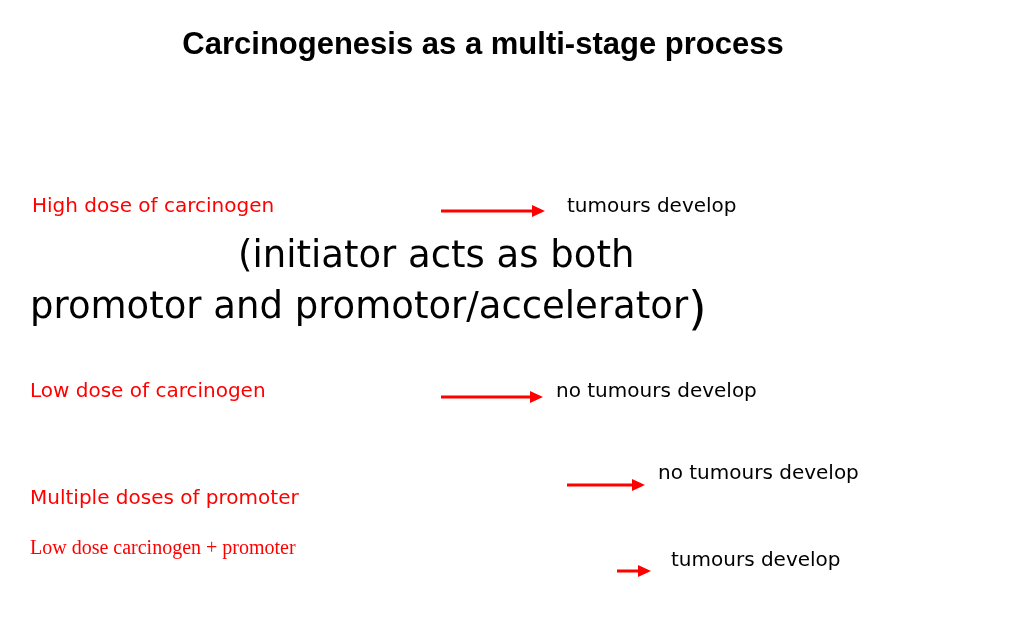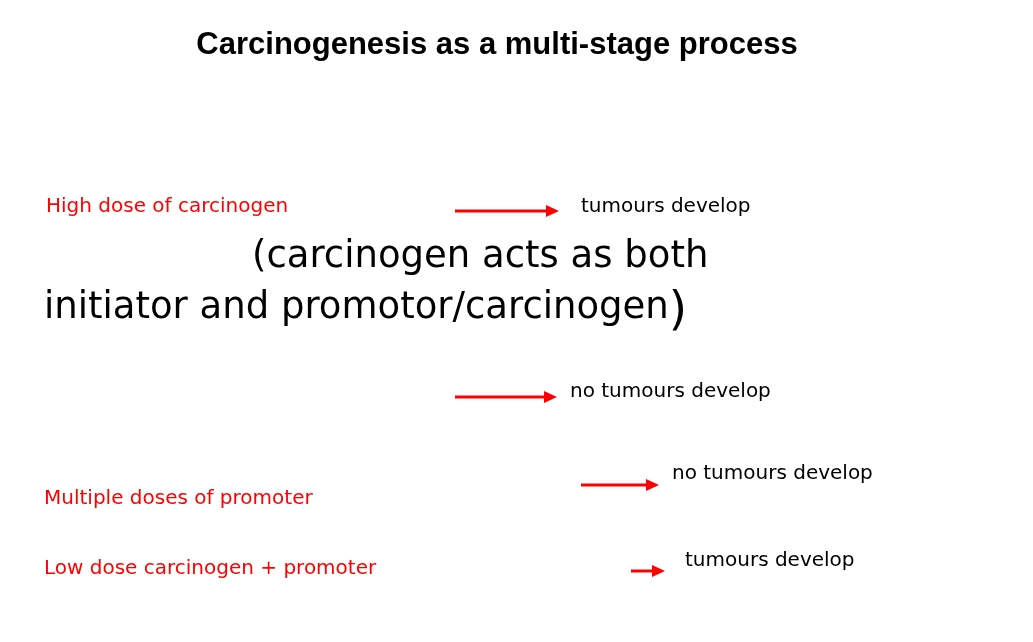--- a/index.html
+++ b/index.html
@@ -11,21 +11,20 @@
   body {
     background: #ffffff;
     font-family: "DejaVu Sans", sans-serif;
   }
   .slide {
     position: relative;
     width: 934px;
     height: 642px;
     background: var(--bg, #ffffff);
     overflow: hidden;
-    margin-left: 14px;
   }
   .slide-title {
     position: absolute;
     top: 26px;
     left: 0;
     width: 100%;
     text-align: center;
     transform: translateX(16px);
     font-family: "Liberation Sans", sans-serif;
     font-weight: bold;
@@ -63,41 +62,42 @@
   .note2     { left: 30px;  top: 285px; }
   
   .r2-label  { left: 30px;  top: 379px; }
   .r2-arrow  { left: 440px; top: 386px; }
   .r2-result { left: 556px; top: 379px; }
   
   .r3-label  { left: 30px;  top: 486px; }
   .r3-arrow  { left: 566px; top: 474px; }
   .r3-result { left: 658px; top: 461px; }
   
-  .r4-label  { left: 30px;  top: 556px; }
+  .r4-label  { left: 30px;  top: 536px; font-family: Liberation Serif, serif; }
   .r4-arrow  { left: 616px; top: 560px; }
   .r4-result { left: 671px; top: 548px; }
 </style>
 </head>
 <body>
 
 <div class="slide">
 
   <div class="slide-title">Carcinogenesis as a multi-stage process</div>
 
   <div class="txt red r1-label">High dose of carcinogen</div>
   <svg class="arrow r1-arrow" width="106" height="22" viewBox="0 0 106 22">
     <line x1="1" y1="11" x2="93" y2="11" stroke="currentColor" stroke-width="3"></line>
     <polygon points="92,5 105,11 92,17" fill="currentColor"></polygon>
   </svg>
   <div class="txt r1-result">tumours develop</div>
 
-  <div class="txt note note1">(carcinogen acts as both</div>
-  <div class="txt note note2"><span>initiator and promotor/carcinogen</span><span class="big-paren">)</span></div>
+  <div class="txt note note1">(initiator acts as both</div>
+  <div class="txt note note2"><span>promotor and promotor/accelerator</span><span class="big-paren">)</span></div>
 
+  <div class="txt red r2-label">Low dose of carcinogen</div>
   <svg class="arrow r2-arrow" width="104" height="22" viewBox="0 0 104 22">
     <line x1="1" y1="11" x2="91" y2="11" stroke="currentColor" stroke-width="3"></line>
     <polygon points="90,5 103,11 90,17" fill="currentColor"></polygon>
   </svg>
   <div class="txt r2-result">no tumours develop</div>
 
   <div class="txt red r3-label">Multiple doses of promoter</div>
   <svg class="arrow r3-arrow" width="80" height="22" viewBox="0 0 80 22">
     <line x1="1" y1="11" x2="67" y2="11" stroke="currentColor" stroke-width="3"></line>
     <polygon points="66,5 79,11 66,17" fill="currentColor"></polygon>

